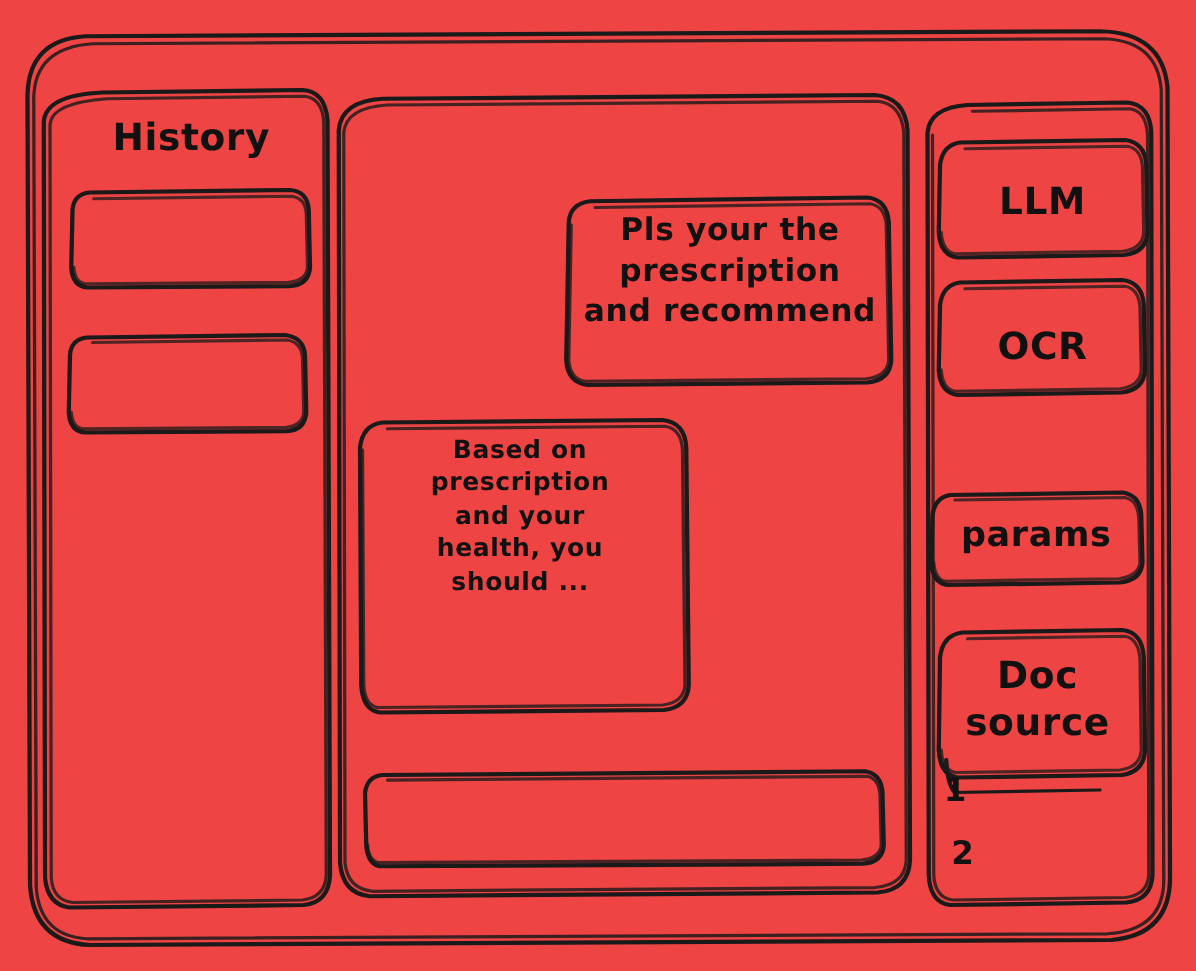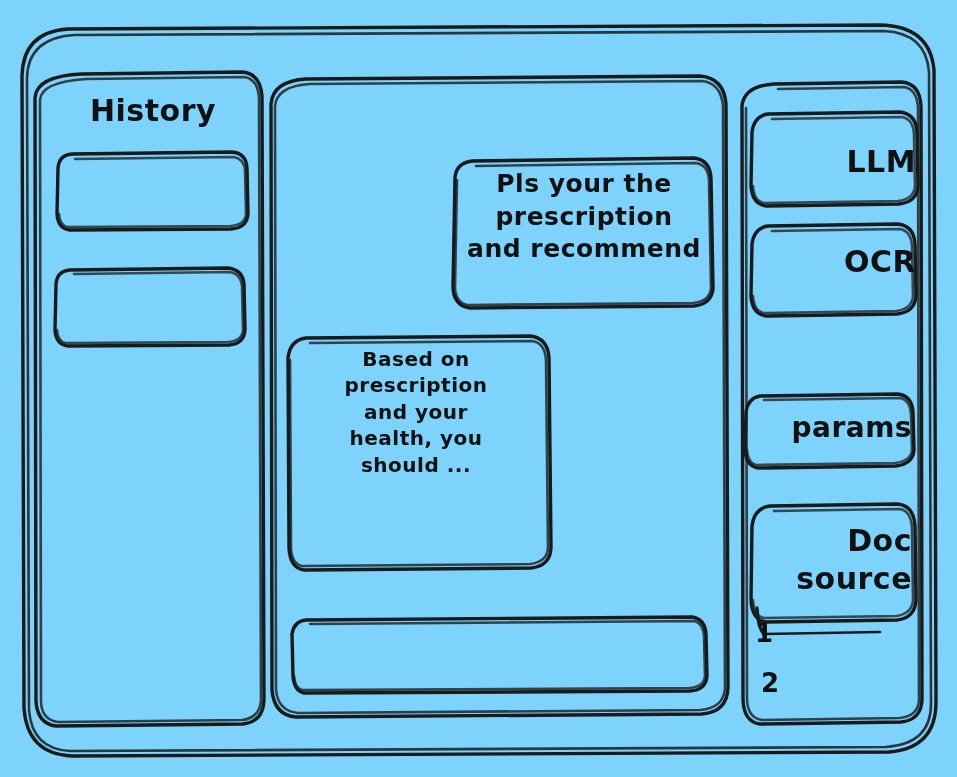--- a/index.html
+++ b/index.html
@@ -4,21 +4,21 @@
 <style>
   html, body {
     margin: 0;
     padding: 0;
     background: #ffffff;
   }
   #app {
     position: relative;
     width: 957px;
     height: 777px;
-    background: #7dd3fc;
+    background: #ef4444;
     font-family: "DejaVu Sans", sans-serif;
     overflow: hidden;
   }
   
   #sketch-layer {
     position: absolute;
     left: 0; top: 0;
     width: 957px;
     height: 777px;
     pointer-events: none;
@@ -59,24 +59,23 @@
     line-height: 1.30;
   }
   #msg-assistant-text {
     left: 296px; top: 346px; width: 240px;
     font-size: 20px;
     line-height: 1.32;
   }
 
   .tool-label {
     font-size: 30px;
-    text-align: right;
   }
   #tool-llm-label    { left: 752px; top: 144px; width: 164px; }
-  #tool-ocr-label    { left: 752px; top: 244px; width: 164px; }
+  #tool-ocr-label    { left: 752px; top: 260px; width: 164px; }
   #tool-params-label { left: 746px; top: 411px; width: 166px; font-size: 28px; }
   #tool-doc-label    { left: 748px; top: 522px; width: 164px; line-height: 1.28; }
 
   .doc-item {
     font-size: 26px;
     text-align: left;
     font-weight: 700;
   }
   #doc-item-1 { left: 755px; top: 618px; width: 40px; }
   #doc-item-2 { left: 761px; top: 668px; width: 40px; }

